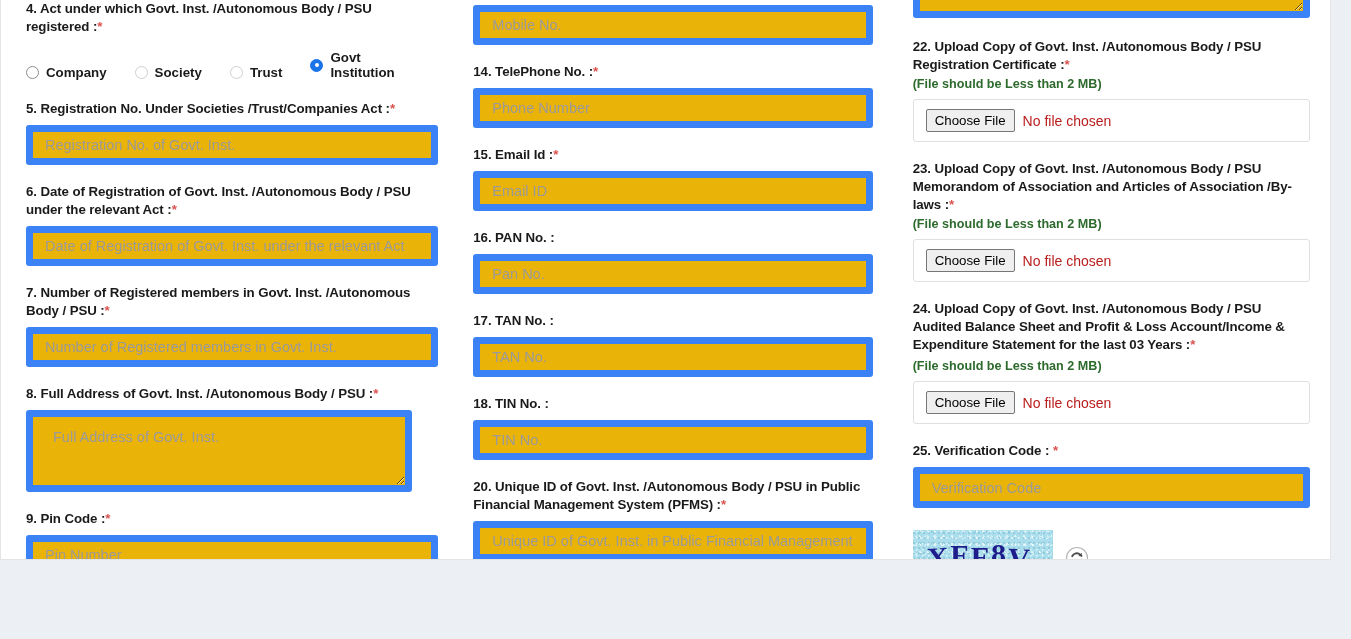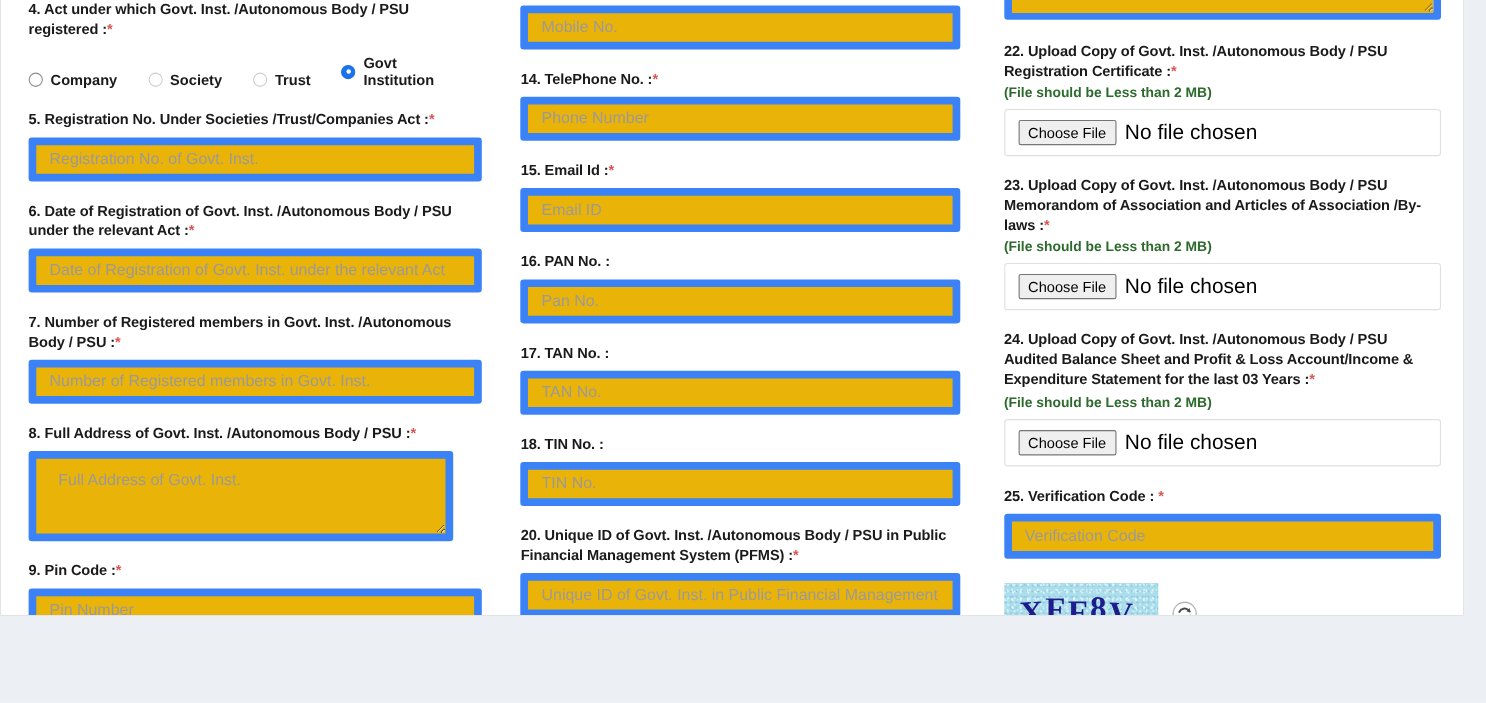--- a/index.html
+++ b/index.html
@@ -62,21 +62,21 @@
   
   .file-wrap{
     border:1px solid #e0e0e0; border-radius:3px; background:#fff;
     height:43px; display:flex; align-items:center; padding:0 12px;
   }
   .choose-btn{
     border:1px solid #767676; background:#efefef; border-radius:2px;
     font-size:13.3px; color:#000; padding:2px 8px; line-height:17px;
     font-family:"Liberation Sans", sans-serif; cursor:pointer;text-align:right;
   }
-  .no-file{ font-size:19px; color:#000000; margin-left:8px; }
+  .no-file{ font-size:14px; color:#b91c1c; margin-left:8px; }
 
   
   .captcha-row{ display:flex; align-items:center; margin-top:22px; }
   .captcha-img{
     width:140px; height:55px; position:relative; overflow:hidden;
     background:#aadeec;
     background-image:
       radial-gradient(circle at 10% 20%, rgba(255,255,255,.55) 0 1px, transparent 1px),
       radial-gradient(circle at 35% 70%, rgba(255,255,255,.55) 0 1px, transparent 1px),
       radial-gradient(circle at 60% 30%, rgba(255,255,255,.5) 0 1px, transparent 1px),

